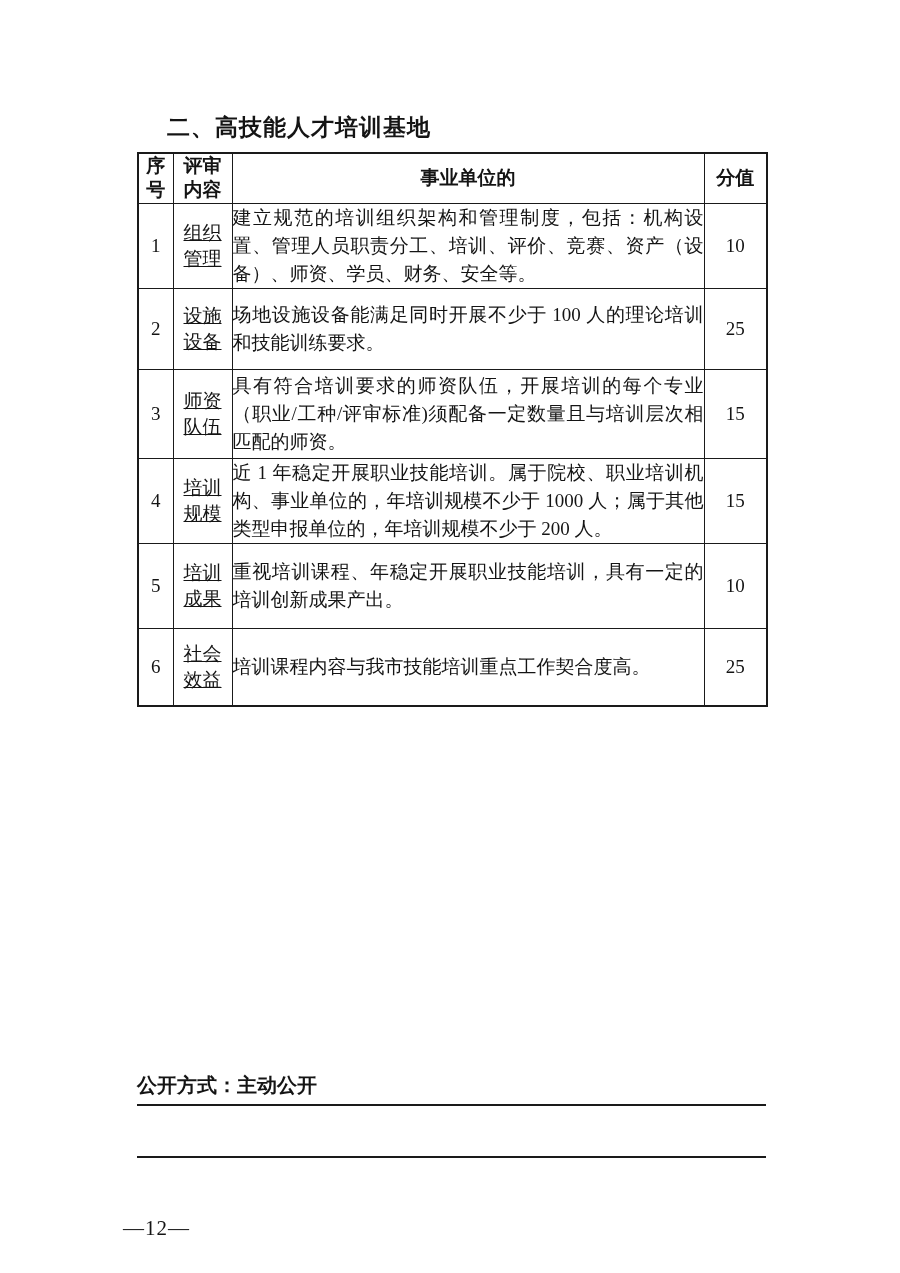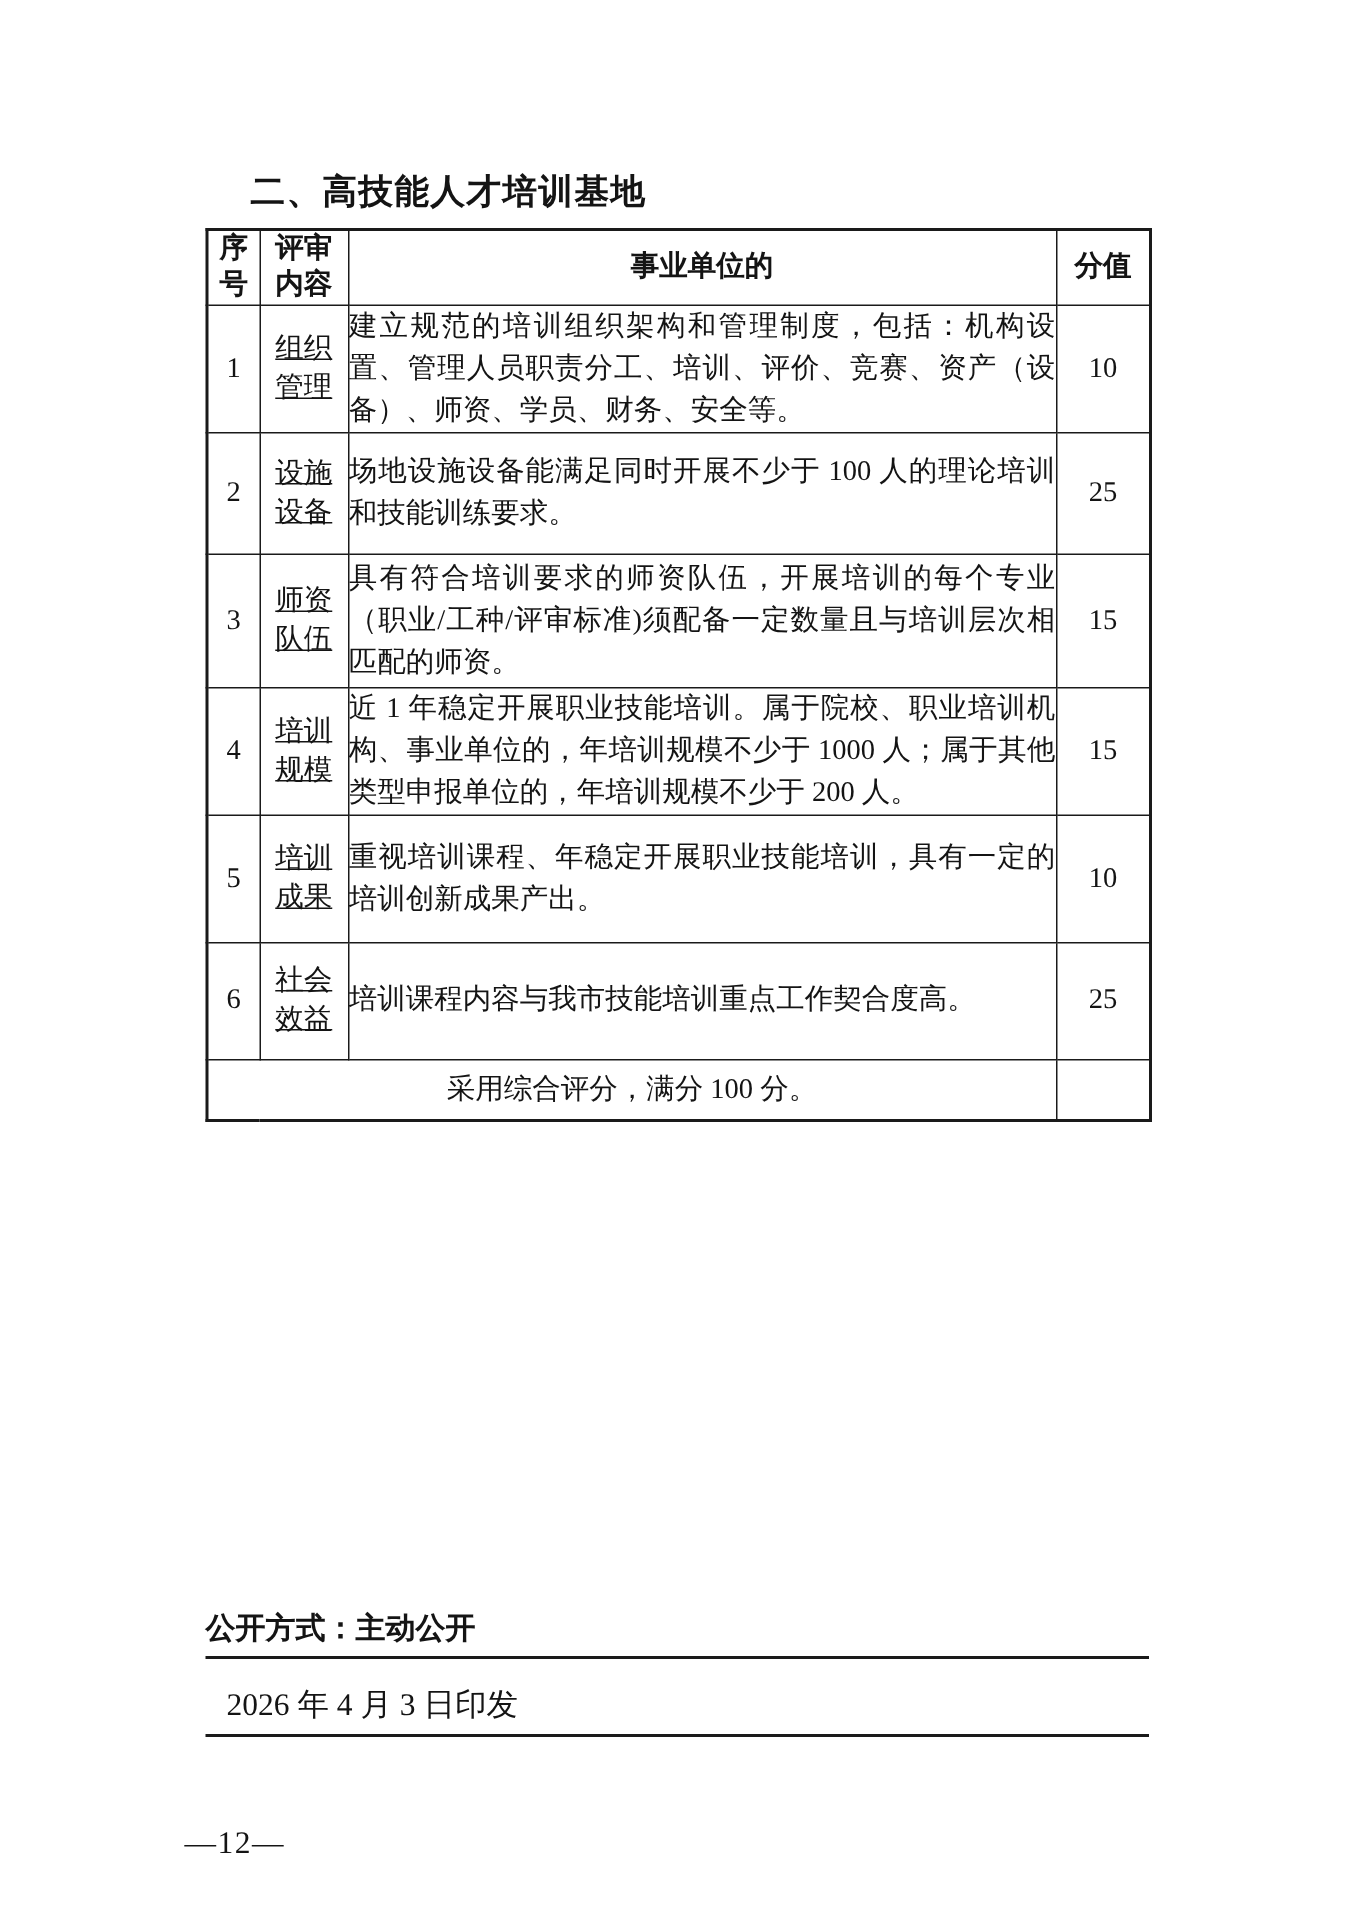--- a/index.html
+++ b/index.html
@@ -191,30 +191,25 @@
     </tr>
 
     <tr class="row-6">
       <td class="c-index">6</td>
       <td class="c-content">社会
 效益</td>
       <td class="c-criteria">培训课程内容与我市技能培训重点工作契合度高。</td>
       <td class="c-score">25</td>
     </tr>
 
-    <tr class="row-footer">
-      <td class="c-footer-note" colspan="3">采用综合评分，满分 100 分。</td>
-      <td></td>
-    </tr>
   </tbody>
 </table>
 
 <div class="publicity">公开方式：主动公开</div>
 
 <div class="rule rule-1"></div>
 
 <div class="issuer-row">
-  <span>2026 年 4 月 3 日印发</span>
 </div>
 
 <div class="rule rule-2"></div>
 
 <div class="page-number">—12—</div>
 
 </body></html>

